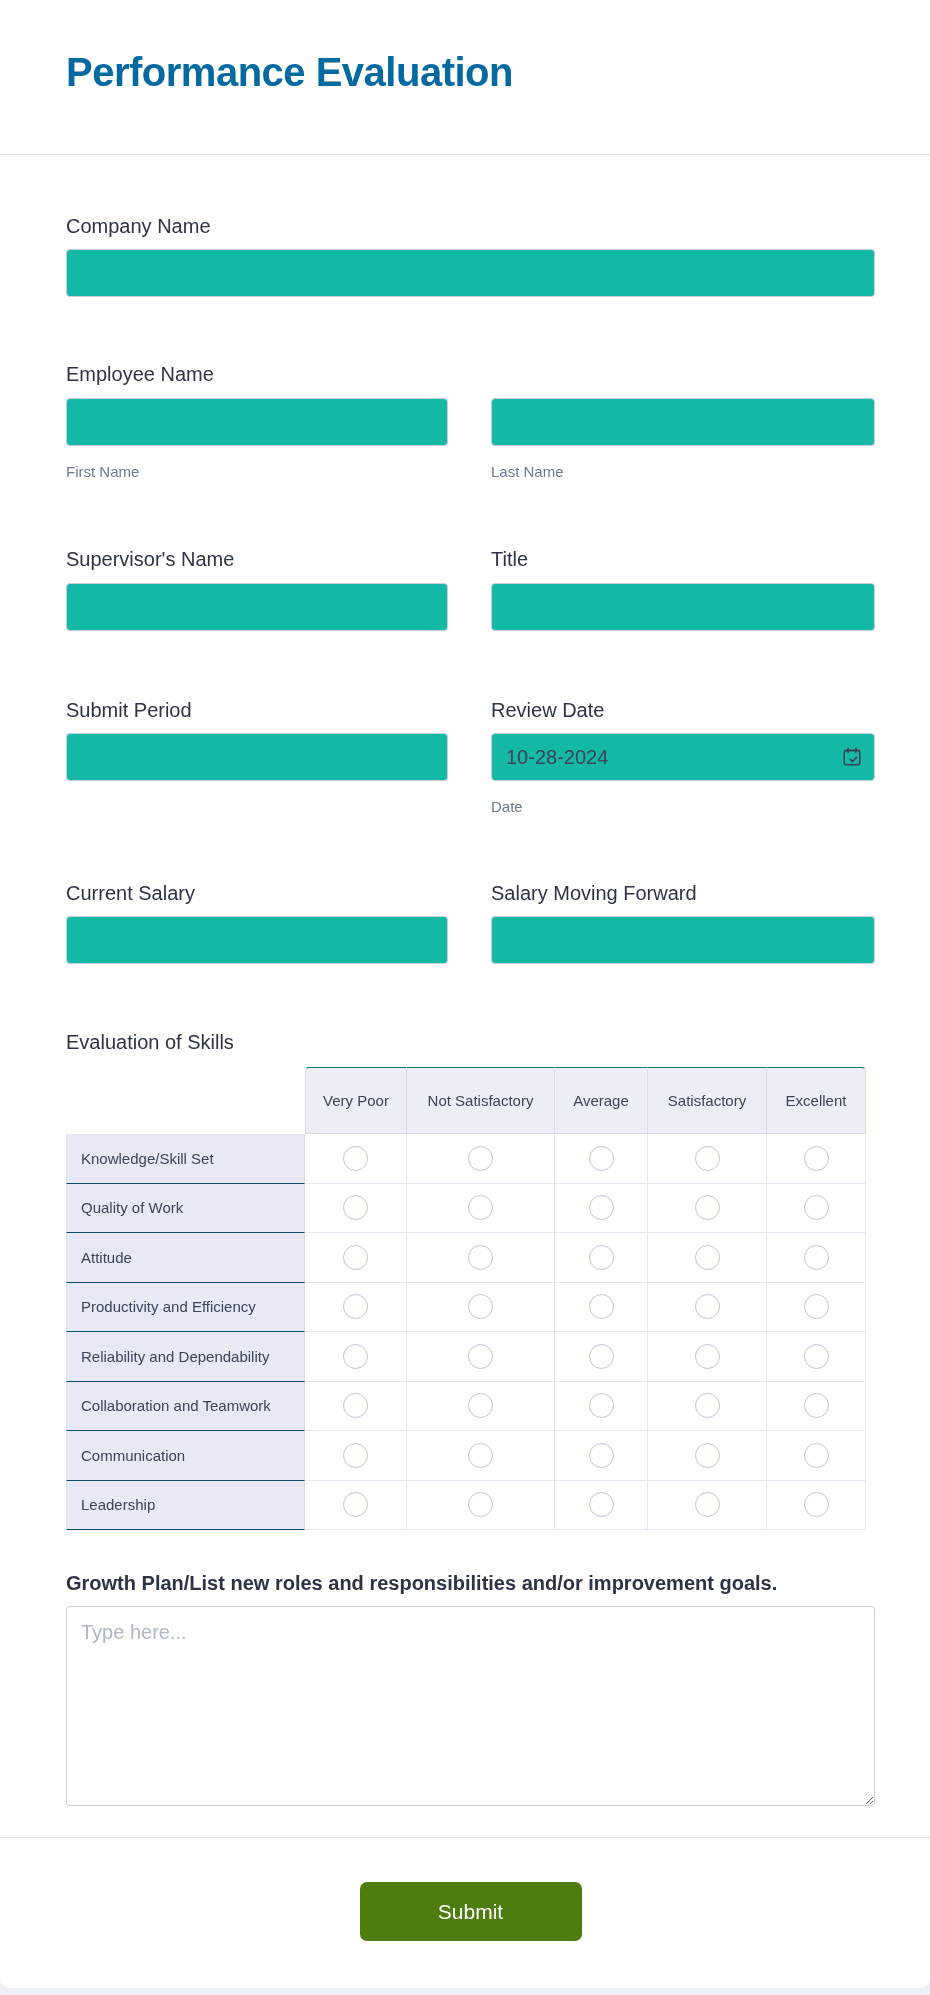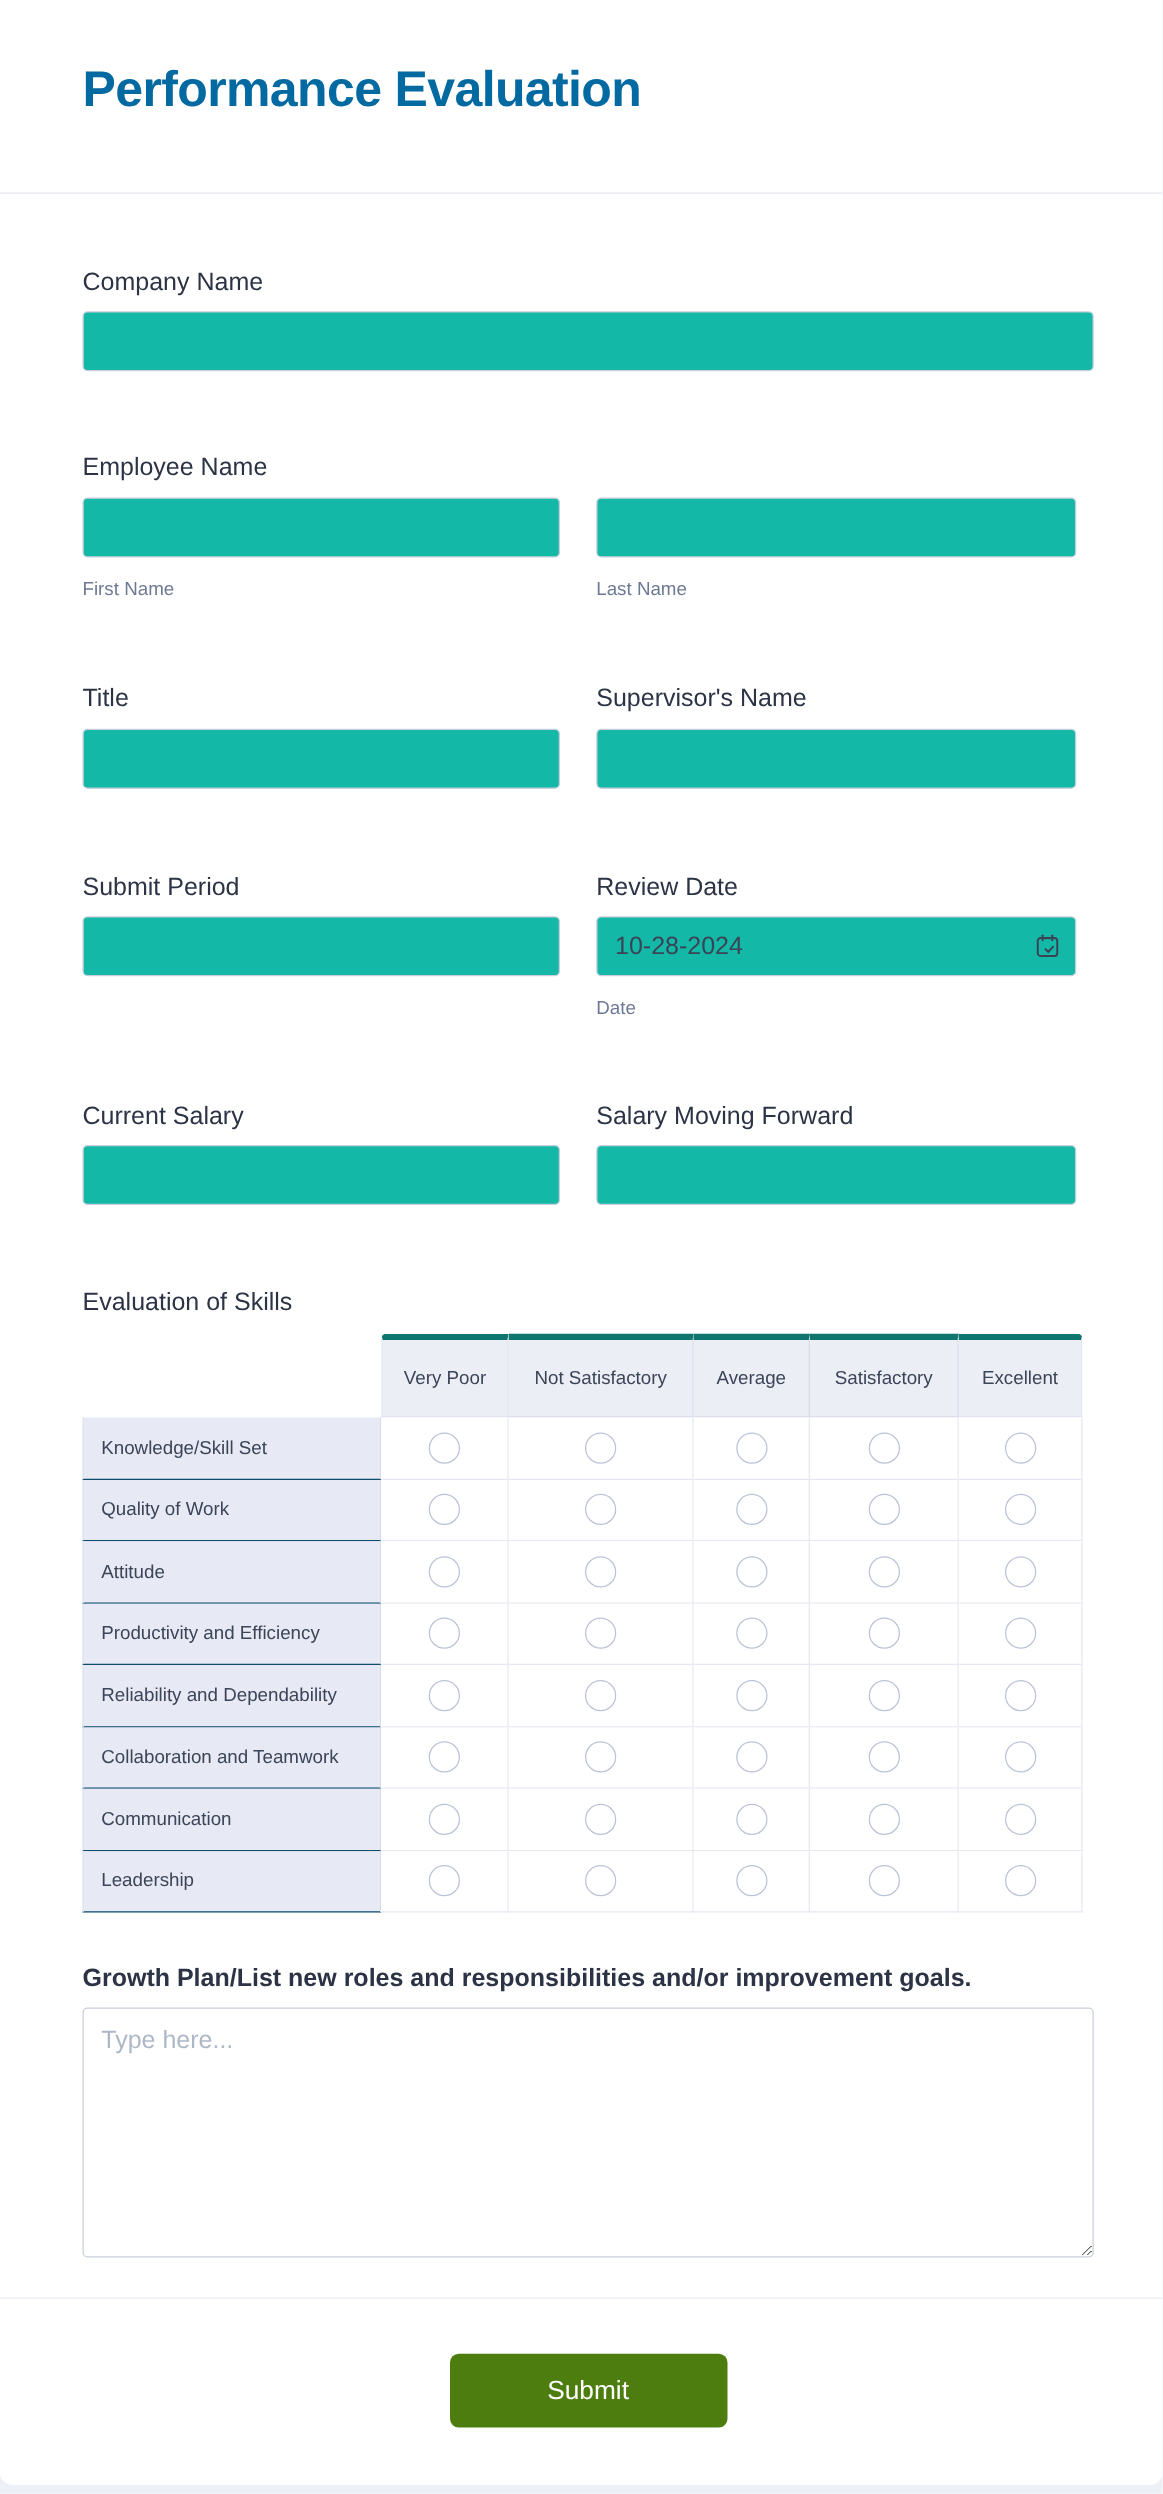--- a/index.html
+++ b/index.html
@@ -40,21 +40,21 @@
     font-size: 20px; color: #3b4357;
     padding: 0 14px;
     outline: none;
     display: block;
   }
   .sub-label {
     display: block;
     font-size: 15px; color: #6e7994; line-height: 20px;
     margin-top: 16px;
   }
-  .two-col { display: grid; grid-template-columns: 382px 384px; column-gap: 29px; }
+  .two-col { display: grid; grid-template-columns: 382px 384px; column-gap: 43px; }
 
   .block-company { margin-top: 57px; }
   .block-company .text-input { margin-top: 9px; }
 
   .block-employee { margin-top: 63px; }
   .block-employee .two-col { margin-top: 10px; }
 
   .row-supervisor { margin-top: 63px; }
   .row-supervisor .text-input { margin-top: 10px; }
 
@@ -78,21 +78,21 @@
     grid-template-columns: 239px 102px 148px 93px 119px 99px;
     width: 800px;
   }
   .sk-cell {
     display: flex; align-items: center; justify-content: center;
     font-size: 15px; color: #3c4458;
   }
   .sk-corner { background: #fff; height: 50px; }
   .sk-head {
     background: #eceef6;
-    border-top: 5px solid #0f766e;
+    border-top: 1px solid #0f766e;
     border-bottom: 1px solid #d8dce8;
     border-right: 1px solid #d8dce8;
     height: 67px;
     text-align: center;
   }
   .sk-head.first { border-left: 1px solid #d8dce8; border-top-left-radius: 4px; }
   .sk-head.last  { border-top-right-radius: 4px; }
   .sk-rowlabel {
     background: #e7eaf4;
     justify-content: flex-start;
@@ -169,25 +169,25 @@
         </div>
         <div>
           <input type="text" class="text-input" style="">
           <span class="sub-label">Last Name</span>
         </div>
       </div>
     </div>
 
     <div class="row-supervisor two-col">
       <div>
+        <label class="field-label">Supervisor's Name</label>
+        <input type="text" class="text-input" style="">
+      </div>
+      <div>
         <label class="field-label">Title</label>
-        <input type="text" class="text-input" style="">
-      </div>
-      <div>
-        <label class="field-label">Supervisor's Name</label>
         <input type="text" class="text-input" style="">
       </div>
     </div>
 
     <div class="row-review two-col">
       <div>
         <label class="field-label">Submit Period</label>
         <input type="text" class="text-input" style="">
       </div>
       <div>

